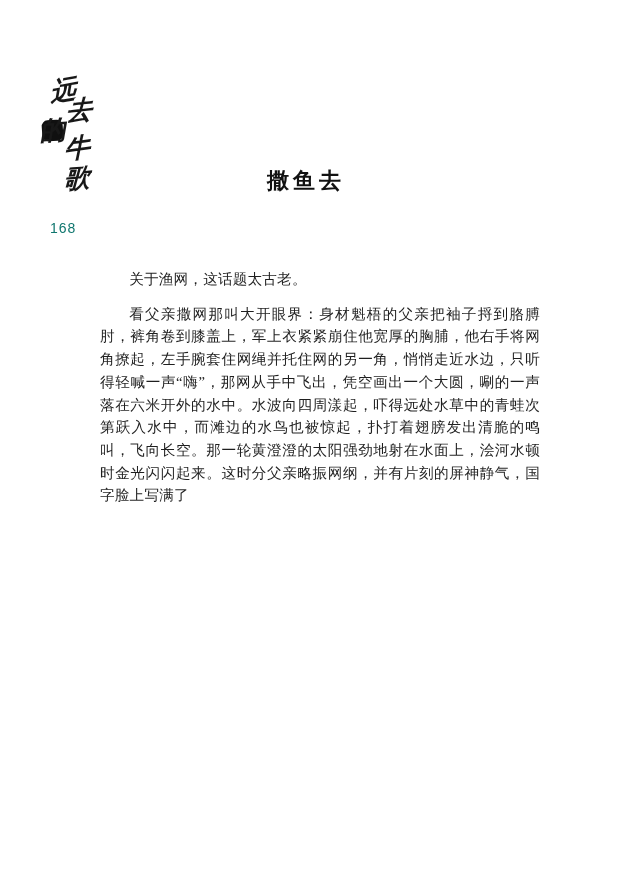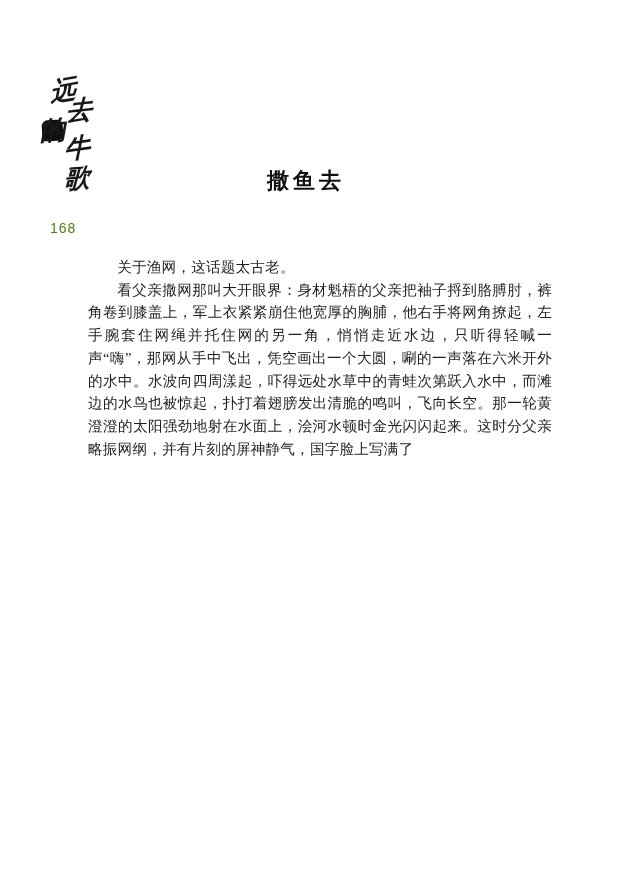--- a/index.html
+++ b/index.html
@@ -53,21 +53,21 @@
   .c4 { left: 24px; top: 88px; transform: rotate(-5deg) skewX(-7deg); }
 
   
   .page-number {
     position: absolute;
     left: 50px;
     top: 220px;
     font-family: "Liberation Sans", "DejaVu Sans", sans-serif;
     font-size: 14px;
     letter-spacing: 1px;
-    color: #4d7c0f;
+    color: #0f766e;
   }
 
   
   .title {
     position: absolute;
     left: 0;
     top: 166px;
     width: 100%;
     margin: 0;
     text-align: center;
@@ -79,21 +79,21 @@
   }
 
   
   .body-text {
     position: absolute;
     left: 88px;
     top: 256px;
     width: 464px;
   }
   .body-text p.para {
-    margin: 0;
+    margin: 12px;
     padding: 0;
     font-size: 14.6px;
     line-height: 22.7px;
     text-align: justify;
     text-justify: inter-ideograph;
     text-indent: 2em;
     color: #1f1f1f;
     letter-spacing: 0.2px;
   }
 </style>

